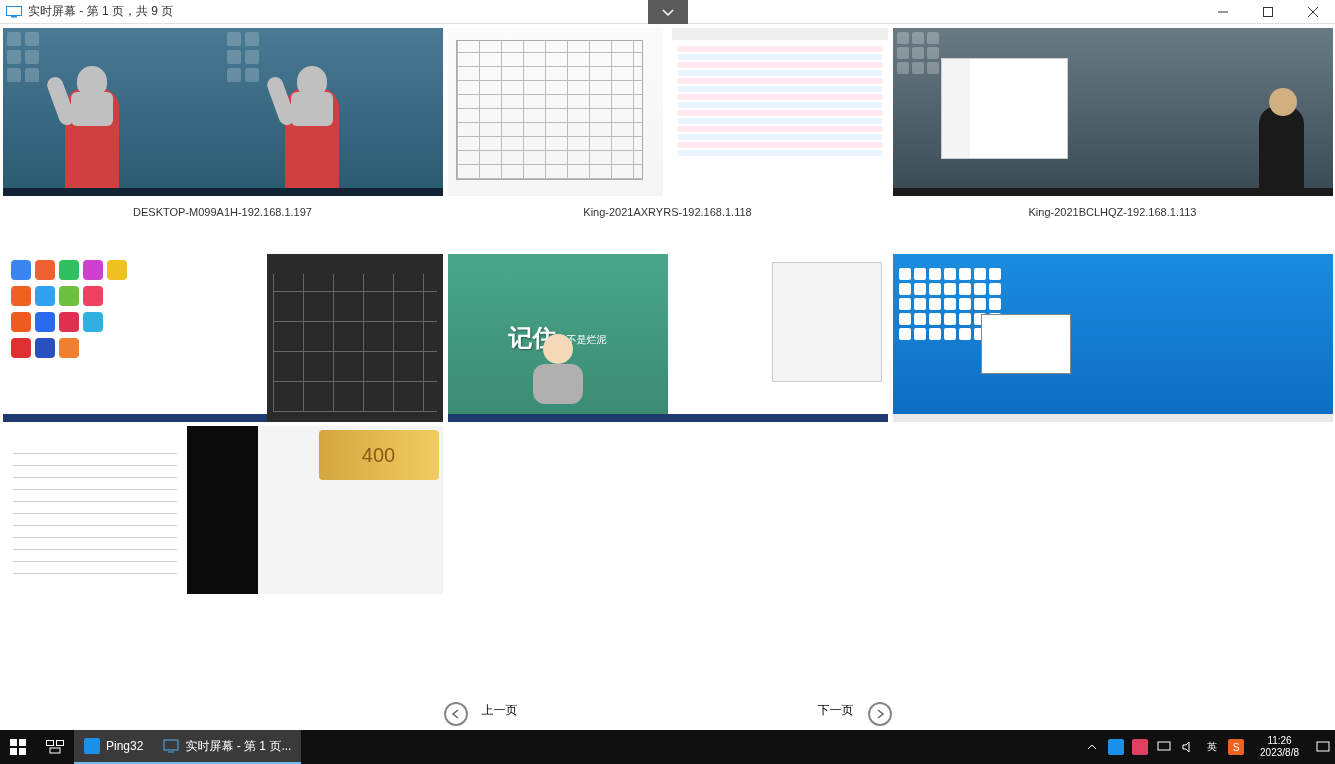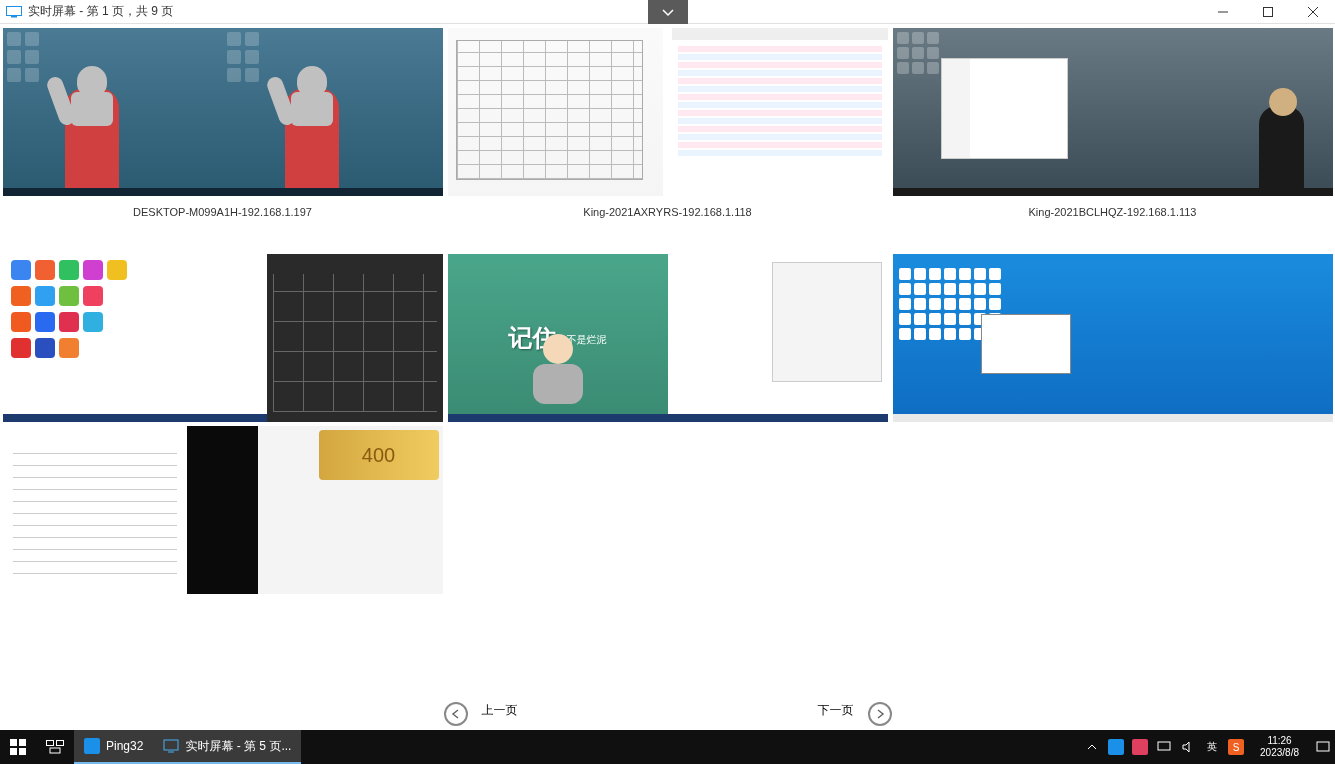--- a/index.html
+++ b/index.html
@@ -403,21 +403,21 @@
     <span class="sq"></span>
     <span>Ping32</span>
   </div>
   <div class="tbtn active">
     <span>
         <svg width="16" height="14">
           <rect x="1" y="1" width="14" height="10" fill="none" stroke="#4ab0f0"></rect>
           <line x1="5" y1="13" x2="11" y2="13" stroke="#4ab0f0"></line>
         </svg>
       </span>
-    <span>实时屏幕 - 第 5 页...</span>
+    <span>实时屏幕 - 第 1 页...</span>
   </div>
   <div class="spacer"></div>
   <div class="tray">
     <div class="ic">
         <svg width="10" height="8">
           <path d="M1 6 L5 2 L9 6" fill="none" stroke="#fff"></path>
         </svg>
       </div>
     <div class="ic" style="background:#1a90e8;border-radius:2px;"></div>
     <div class="ic" style="background:#e04060;border-radius:2px;"></div>

